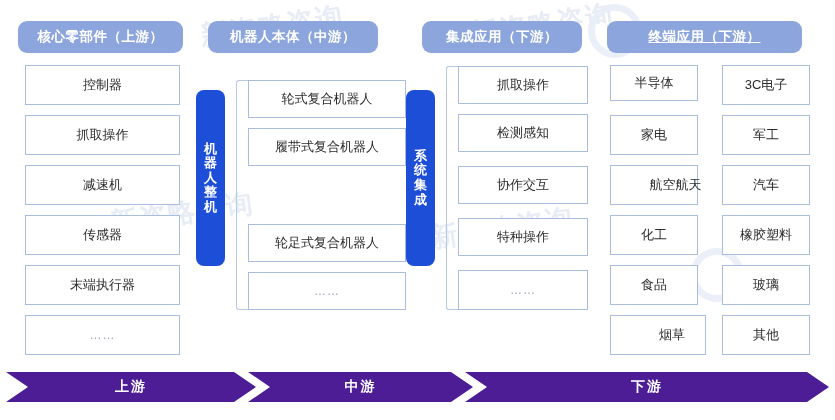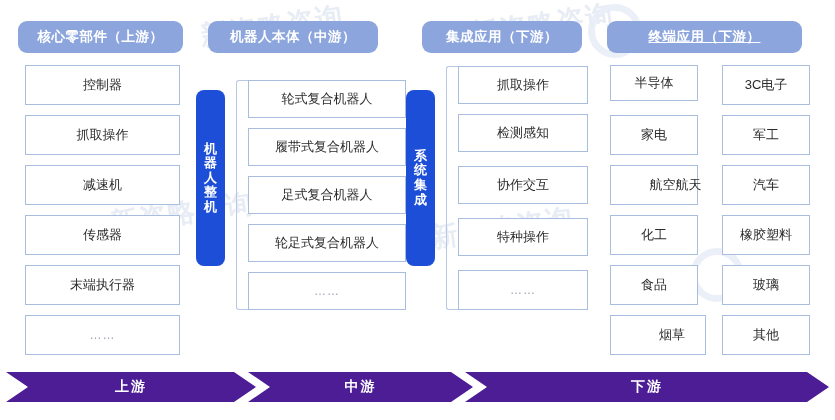--- a/index.html
+++ b/index.html
@@ -136,21 +136,20 @@
   <div class="pill" style="left:208px;top:21px;width:170px;height:32px;">机器人本体（中游）</div>
 
   <div class="vbox" style="left:196px;top:90px;width:29px;height:176px;">
     <span>机器人整机</span>
   </div>
 
   <div class="bracket" style="left:236px;top:80px;width:12px;height:230px;"></div>
 
   <div class="box" style="left:248px;top:80px;width:158px;height:38px;">轮式复合机器人</div>
   <div class="box" style="left:248px;top:128px;width:158px;height:38px;">履带式复合机器人</div>
-  <div class="box" style="left:248px;top:176px;width:158px;height:38px;">足式复合机器人</div>
   <div class="box" style="left:248px;top:224px;width:158px;height:38px;">轮足式复合机器人</div>
   <div class="box ellipsis" style="left:248px;top:272px;width:158px;height:38px;">……</div>
 
   <div class="pill" style="left:422px;top:21px;width:160px;height:32px;">集成应用（下游）</div>
 
   <div class="vbox" style="left:406px;top:90px;width:29px;height:176px;">
     <span>系统集成</span>
   </div>
 
   <div class="bracket" style="left:446px;top:66px;width:12px;height:244px;"></div>

